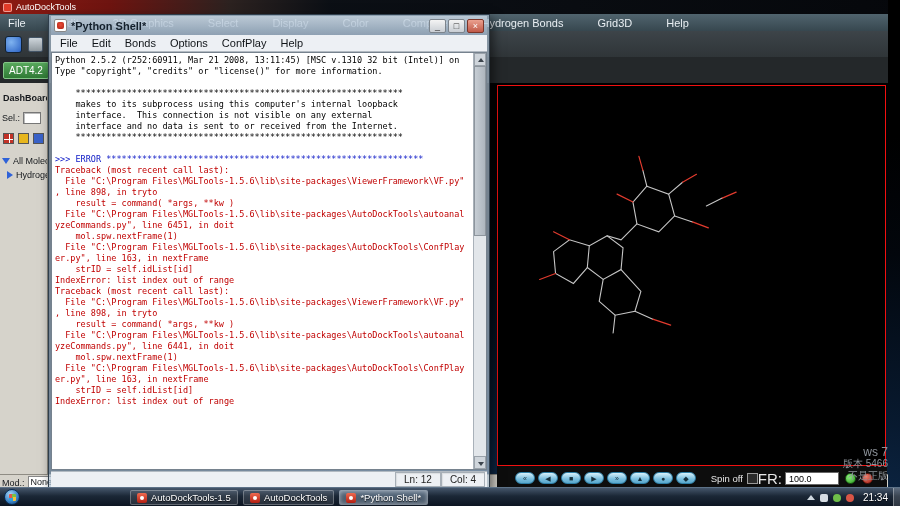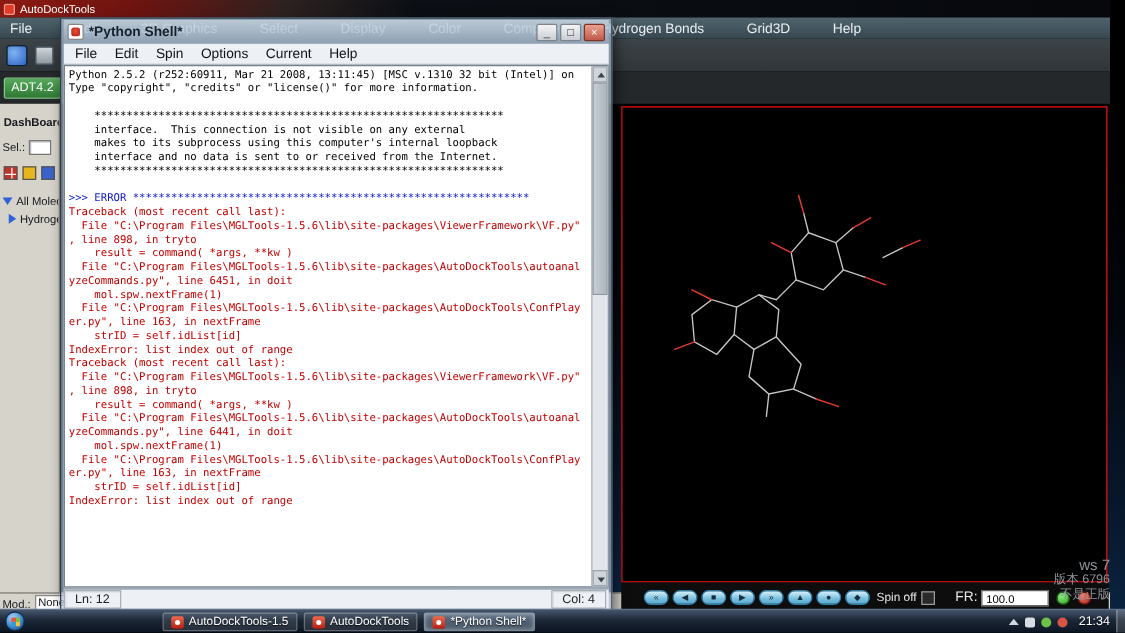--- a/index.html
+++ b/index.html
@@ -40,21 +40,21 @@
   .viewport{position:absolute;left:497px;top:85px;width:389px;height:381px;background:#000;border:1px solid #f21010;box-sizing:border-box}
   .viewport svg{position:absolute;inset:0;width:100%;height:100%}
 
   
   .player{position:absolute;left:497px;top:466px;width:390px;height:24px;background:#0d0d0d;display:flex;align-items:center;box-sizing:border-box;padding:0 14px 0 18px}
   .ovals{display:flex;gap:3px}
   .oval{width:20px;height:12px;border-radius:6px;background:linear-gradient(#d8f1fb,#79bede 60%,#5aa8cc);border:1px solid #2e7fa6;display:flex;align-items:center;justify-content:center;box-sizing:border-box}
   .oval-glyph{font-size:7px;line-height:1;color:#15303c}
   .spin-label{margin-left:auto;font-size:9.5px;color:#e8e8e8;white-space:nowrap}
   .spin-toggle{width:9px;height:9px;background:#2a2a2a;border:1px solid #9a9a9a;margin-left:4px}
-  .fr-label{font-size:11px;color:#e8e8e8;margin-left:16px}
+  .fr-label{font-size:15px;color:#e8e8e8;margin-left:0}
   .fr-input{width:54px;height:13px;background:#fff;border:1px solid #666;font-size:9px;line-height:13px;color:#000;padding-left:3px;margin-left:3px;box-sizing:border-box;overflow:hidden}
   .light{width:11px;height:11px;border-radius:50%;margin-left:6px;box-sizing:border-box}
   .light.green{background:radial-gradient(circle at 35% 30%,#8ef07e,#2f9e22);border:1px solid #1c6014}
   .light.red{background:radial-gradient(circle at 35% 30%,#f07e6e,#a32014);border:1px solid #5e130b}
 
   
   .watermark{position:absolute;right:12px;bottom:24px;text-align:right;color:#8e949b;z-index:3}
   .wm-line{font-size:10px;line-height:12px;white-space:nowrap}
   .wm-line:first-child{font-size:12px}
 
@@ -74,21 +74,21 @@
   .cl{white-space:pre;min-height:11px}
   .console .k{color:#000}
   .console .r{color:#c00000}
   .console .b{color:#1420c8}
   .sh-scroll{position:absolute;top:0;right:0;bottom:0;width:13px;background:#e2e6ea;border-left:1px solid #a9b1b9;box-sizing:border-box}
   .sc-up,.sc-dn{position:absolute;left:0;width:12px;height:13px;background:#cfd5db;border:1px solid #9aa2aa;box-sizing:border-box}
   .sc-up{top:0}.sc-dn{bottom:0}
   .sc-up::after{content:"";position:absolute;left:3px;top:4px;border-left:3px solid transparent;border-right:3px solid transparent;border-bottom:4px solid #3c444c}
   .sc-dn::after{content:"";position:absolute;left:3px;top:5px;border-left:3px solid transparent;border-right:3px solid transparent;border-top:4px solid #3c444c}
   .sc-thumb{position:absolute;left:0;top:13px;width:12px;height:170px;background:linear-gradient(90deg,#c6cdd4,#aeb6be);border:1px solid #8d959d;box-sizing:border-box}
-  .sh-status{position:absolute;left:2px;right:2px;bottom:2px;height:16px;background:#edf0f4;border-top:1px solid #b2bac2;display:flex;justify-content:space-between;align-items:center;box-sizing:border-box}
+  .sh-status{position:absolute;left:2px;right:2px;bottom:2px;height:16px;background:#edf0f4;border-top:1px solid #b2bac2;display:flex;justify-content:flex-end;align-items:center;box-sizing:border-box}
   .sh-cell{font-size:10px;color:#222;border:1px solid #a7afb7;padding:0 8px;height:13px;line-height:13px;box-shadow:inset 1px 1px 1px rgba(0,0,0,.08);white-space:nowrap}
   .sh-cell:last-child{margin-right:2px}
 
   
   .taskbar{position:absolute;left:0;top:487px;width:100%;height:19px;background:linear-gradient(#45566b,#1b2736 45%,#0c1522);border-top:1px solid #5d7288;box-sizing:border-box;z-index:6}
   .orb{position:absolute;left:4px;top:1px;width:16px;height:16px;border-radius:50%;background:radial-gradient(circle at 38% 30%,#a6d8f8,#3f85c6 55%,#0d3f74);border:1px solid #0a2c52;box-sizing:border-box;display:flex;align-items:center;justify-content:center}
   .orb-flag{width:7px;height:7px;background:conic-gradient(#7ac143 0 90deg,#f5c13a 90deg 180deg,#2f9fe0 180deg 270deg,#e2574b 270deg);border-radius:1px}
   .taskbtns{position:absolute;left:130px;top:2px;display:flex;gap:5px;height:15px}
   .taskbtn{display:flex;align-items:center;gap:4px;padding:0 6px;background:rgba(255,255,255,.1);border:1px solid rgba(255,255,255,.28);border-radius:2px;max-width:108px;box-sizing:border-box;overflow:hidden}
   .taskbtn.active{background:rgba(188,214,238,.34);box-shadow:inset 0 0 4px rgba(255,255,255,.45)}
@@ -219,50 +219,50 @@
       <span class="spin-toggle"></span>
       <span class="fr-label">FR:</span>
       <span class="fr-input">100.0</span>
       <span class="light green"></span>
       <span class="light red"></span>
     </div>
   </div>
 
   <div class="watermark">
       <div class="wm-line">ws 7</div>
-      <div class="wm-line">版本 6796</div>
+      <div class="wm-line">版本 5466</div>
       <div class="wm-line">不是正版</div>
     </div>
 
   <div class="shell">
     <div class="sh-title">
       <span class="sh-icon"></span>
       <span class="sh-title-text">*Python Shell*</span>
       <span class="sh-btns">
           <span class="sh-btn">_</span>
           <span class="sh-btn">□</span>
           <span class="sh-btn close-btn">×</span>
         </span>
     </div>
     <div class="sh-menubar">
         <span class="sh-menu-item">File</span>
         <span class="sh-menu-item">Edit</span>
-        <span class="sh-menu-item">Spin</span>
+        <span class="sh-menu-item">Bonds</span>
         <span class="sh-menu-item">Options</span>
-        <span class="sh-menu-item">Current</span>
+        <span class="sh-menu-item">ConfPlay</span>
         <span class="sh-menu-item">Help</span>
       </div>
     <div class="sh-body">
       <div class="console">
           <div class="cl k">Python 2.5.2 (r252:60911, Mar 21 2008, 13:11:45) [MSC v.1310 32 bit (Intel)] on</div>
           <div class="cl k">Type "copyright", "credits" or "license()" for more information.</div>
           <div class="cl k"></div>
           <div class="cl k">    ****************************************************************</div>
+          <div class="cl k">    makes to its subprocess using this computer's internal loopback</div>
           <div class="cl k">    interface.  This connection is not visible on any external</div>
-          <div class="cl k">    makes to its subprocess using this computer's internal loopback</div>
           <div class="cl k">    interface and no data is sent to or received from the Internet.</div>
           <div class="cl k">    ****************************************************************</div>
           <div class="cl k"></div>
           <div class="cl b">&gt;&gt;&gt; ERROR **************************************************************</div>
           <div class="cl r">Traceback (most recent call last):</div>
           <div class="cl r">  File "C:\Program Files\MGLTools-1.5.6\lib\site-packages\ViewerFramework\VF.py"</div>
           <div class="cl r">, line 898, in tryto</div>
           <div class="cl r">    result = command( *args, **kw )</div>
           <div class="cl r">  File "C:\Program Files\MGLTools-1.5.6\lib\site-packages\AutoDockTools\autoanal</div>
           <div class="cl r">yzeCommands.py", line 6451, in doit</div>

